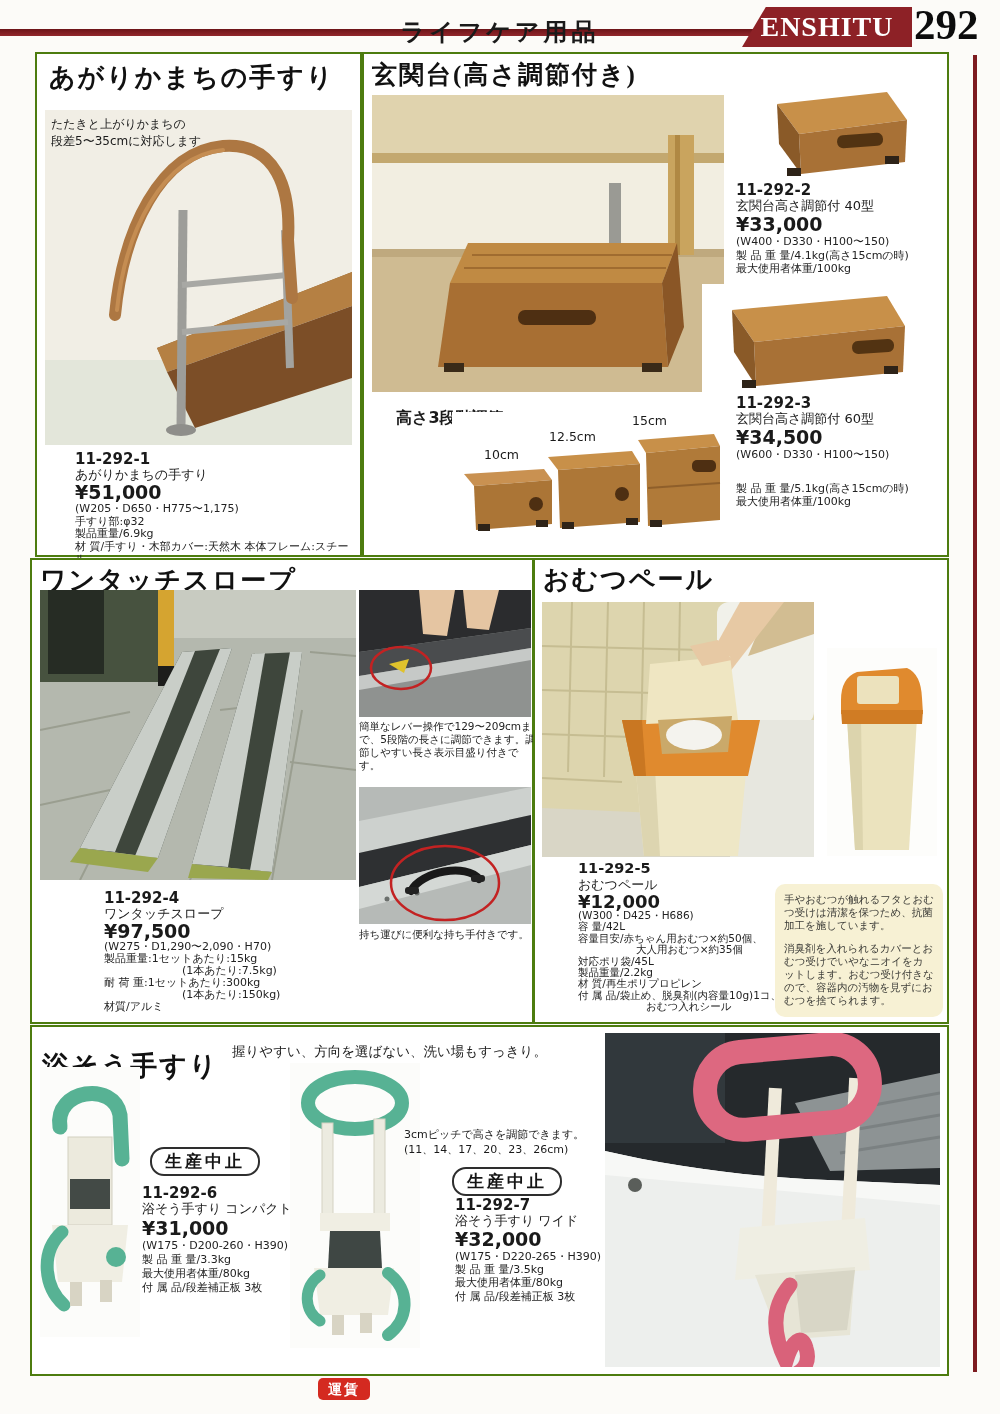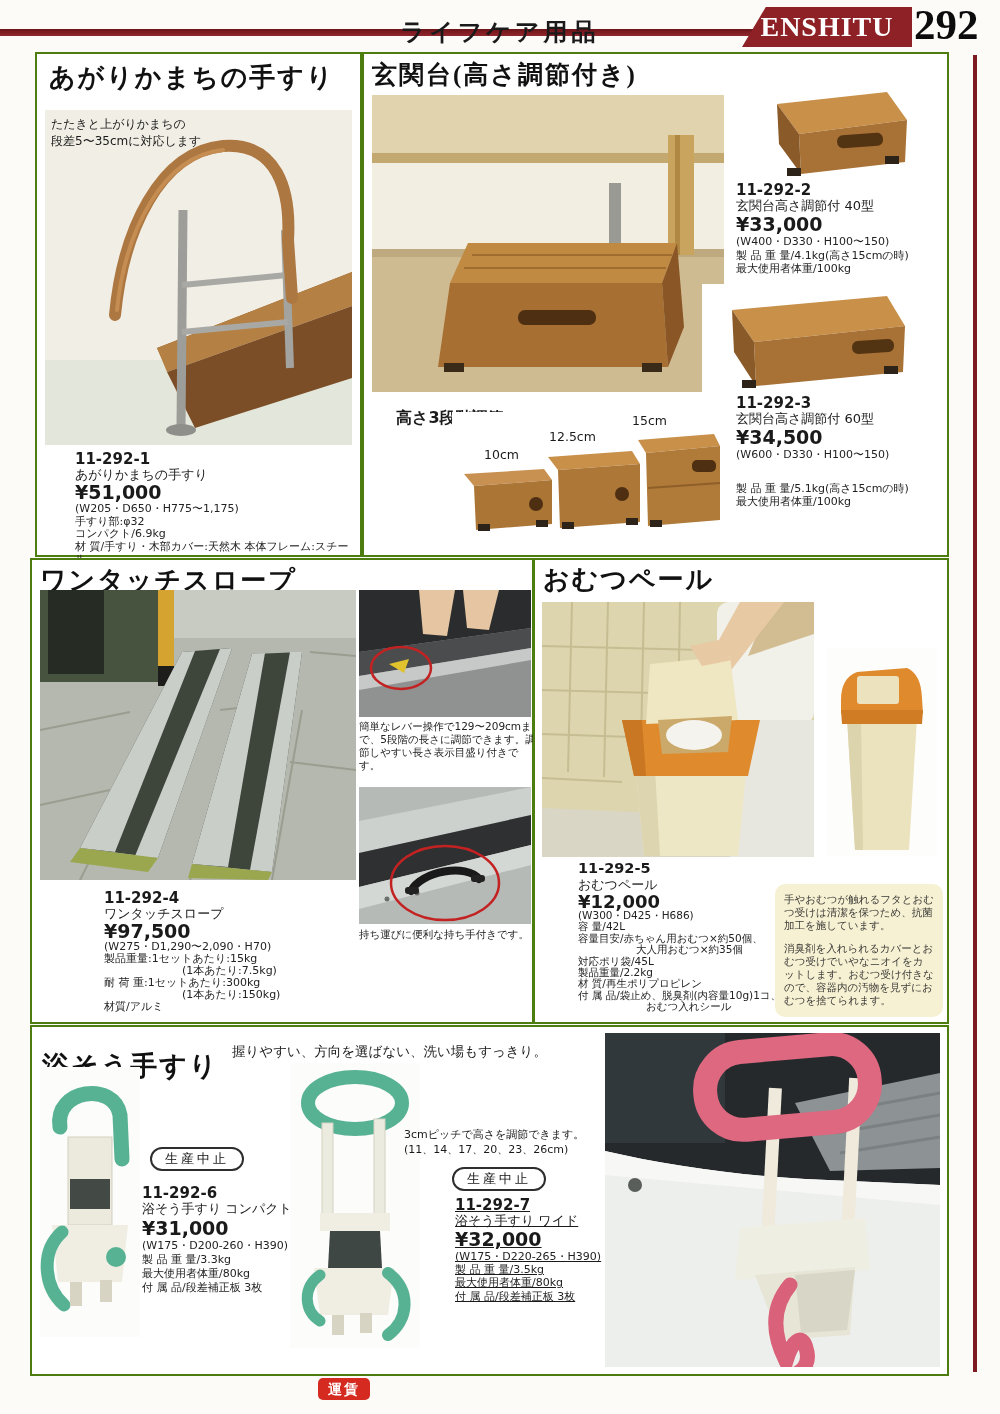--- a/index.html
+++ b/index.html
@@ -14,21 +14,21 @@
   .spec{font-size:11px;line-height:12.5px;color:#222;}
   .hdr-bar{left:0;top:29px;width:768px;height:7px;background:linear-gradient(#6c1418,#92272c);}
   .enshitu{left:742px;top:7px;width:170px;height:40px;background:#8d2126;
            clip-path:polygon(14% 0,100% 0,100% 100%,0 100%);
            color:#fff;font-family:"Liberation Serif","DejaVu Serif",serif;font-weight:700;
            font-size:28px;line-height:40px;text-align:center;letter-spacing:1px;}
   .pagenum{left:914px;top:0px;font-family:"Liberation Serif","DejaVu Serif",serif;
            font-weight:700;font-size:43px;color:#0c0c0c;}
   .redline{left:973px;top:55px;width:4px;height:1317px;background:#7d1b20;}
   .stop-badge{display:inline-block;border:2px solid #2e2e2e;border-radius:14px;padding:1px 13px;
-              font-size:13px;letter-spacing:3px;color:#151515;background:#fff;}
+              font-size:17px;letter-spacing:3px;color:#151515;background:#fff;font-weight:bold;}
   .note-box{background:#f7f1d4;border-radius:10px;padding:9px 9px;font-size:10.5px;line-height:13.2px;color:#3a3a36;}
   .freight-badge{background:#d42a20;color:#fff;font-weight:700;font-size:14px;line-height:22px;
                  width:52px;text-align:center;border-radius:5px;letter-spacing:2px;}
   .cap{font-size:10.5px;line-height:13px;color:#222;}
   .ind34{margin-left:34px;} .ind58{margin-left:58px;} .ind68{margin-left:68px;} .ind78{margin-left:78px;}
 </style>
 </head>
 <body>
 
 <div class="page">
@@ -58,21 +58,21 @@
     <div class="abs" style="left:14px;top:62px;font-size:12px;line-height:17px;">
       <div>たたきと上がりかまちの</div>
       <div>段差5〜35cmに対応します</div>
     </div>
     <div class="abs" style="left:38px;top:398px;width:278px;">
       <div class="code" style="line-height:15px;">11-292-1</div>
       <div class="pname">あがりかまちの手すり</div>
       <div class="price">¥51,000</div>
       <div class="spec">(W205・D650・H775〜1,175)</div>
       <div class="spec">手すり部:φ32</div>
-      <div class="spec">コンパクト/6.9kg</div>
+      <div class="spec">製品重量/6.9kg</div>
       <div class="spec">材 質/手すり・木部カバー:天然木 本体フレーム:スチール</div>
     </div>
   </div>
 
   <div class="sec" style="left:362px;top:52px;width:583px;height:501px;">
     <div class="abs sec-title" style="left:8px;top:4px;font-size:25px;">玄関台(高さ調節付き)</div>
     <svg class="abs" style="left:8px;top:41px;" width="352" height="297" viewBox="0 0 352 297">
       <rect width="352" height="297" fill="#efe9da"></rect>
       <rect width="352" height="62" fill="#e0d3ae"></rect>
       <rect y="58" width="352" height="10" fill="#c3a86f"></rect>
@@ -309,21 +309,21 @@
       <path d="M98,210 C122,228 118,258 98,272" fill="none" stroke="#57b294" stroke-width="12" stroke-linecap="round"></path>
       <path d="M30,212 C12,225 14,248 30,258" fill="none" stroke="#57b294" stroke-width="11" stroke-linecap="round"></path>
       <rect x="42" y="252" width="12" height="20" fill="#d8d4c4"></rect>
       <rect x="70" y="250" width="12" height="20" fill="#d8d4c4"></rect>
     </svg>
     <div class="abs" style="left:372px;top:100px;font-size:11px;line-height:15px;">
       <div>3cmピッチで高さを調節できます。</div>
       <div>(11、14、17、20、23、26cm)</div>
     </div>
     <div class="abs stop-badge" style="left:420px;top:140px;">生産中止</div>
-    <div class="abs" style="left:423px;top:170px;width:190px;text-decoration:underline;">
+    <div class="abs" style="left:423px;top:170px;width:190px;">
       <div class="code">11-292-7</div>
       <div class="pname" style="line-height:16px;">浴そう手すり ワイド</div>
       <div class="price" style="line-height:21px;">¥32,000</div>
       <div class="spec" style="line-height:13.2px;">(W175・D220-265・H390)</div>
       <div class="spec" style="line-height:13.2px;">製 品 重 量/3.5kg</div>
       <div class="spec" style="line-height:13.2px;">最大使用者体重/80kg</div>
       <div class="spec" style="line-height:13.2px;">付 属 品/段差補正板 3枚</div>
     </div>
 
     <svg class="abs" style="left:573px;top:6px;" width="335" height="334" viewBox="0 0 335 334">

